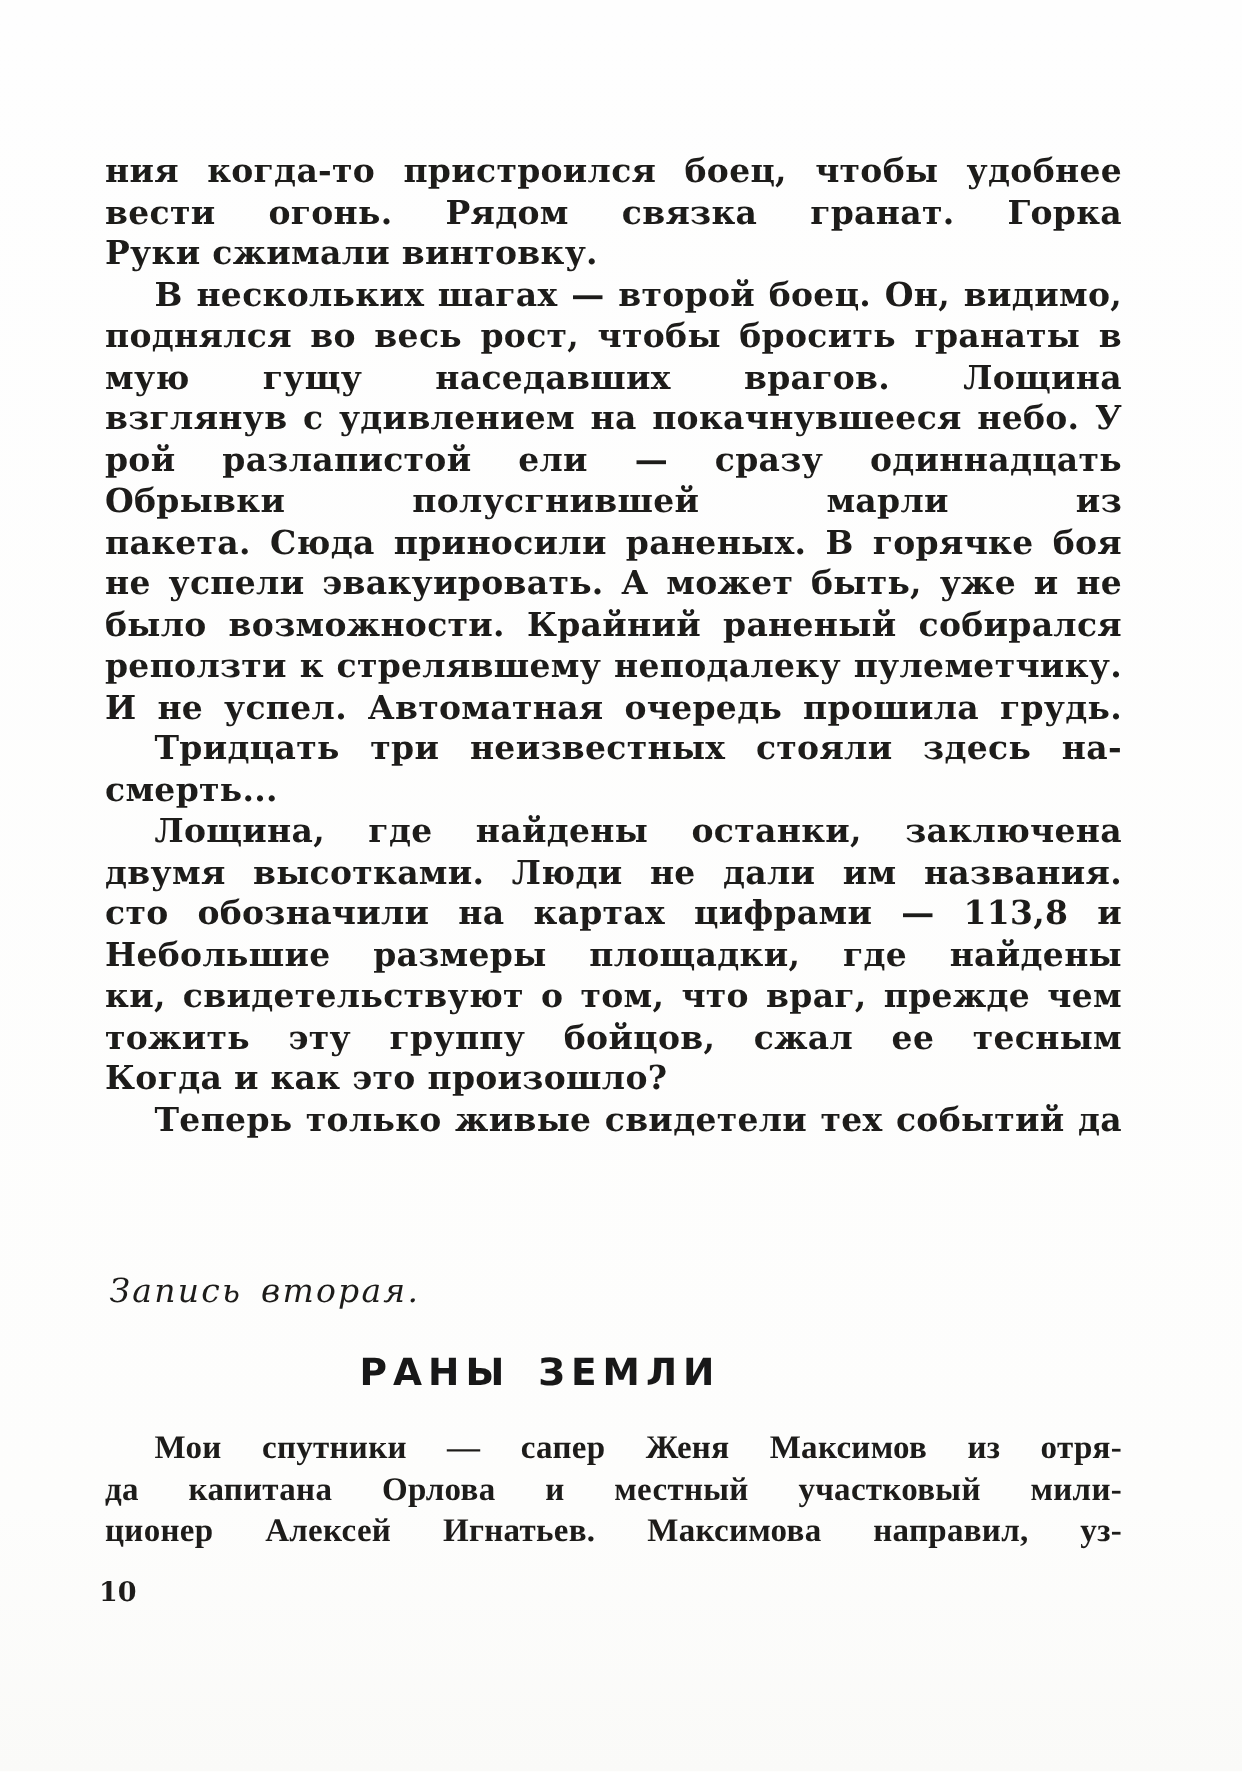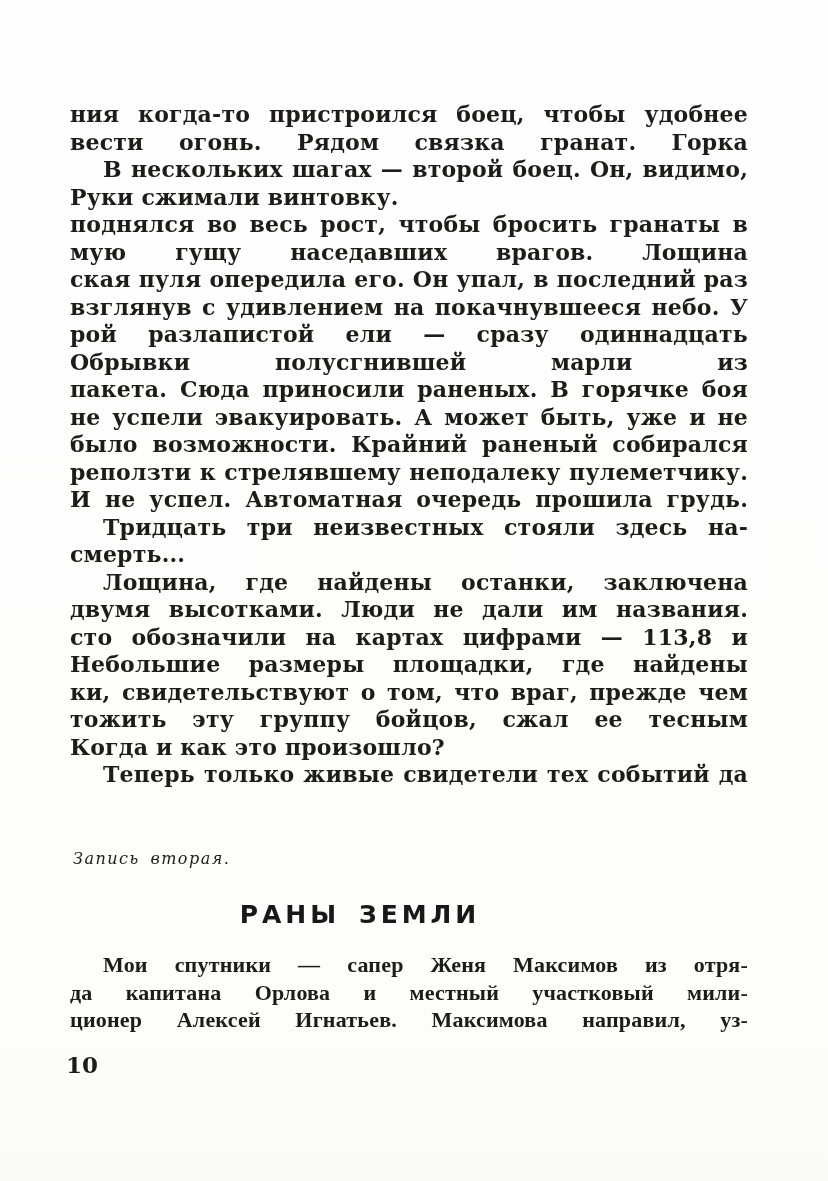--- a/index.html
+++ b/index.html
@@ -39,21 +39,21 @@
     text-align-last: left;
     overflow: hidden;
   }
   .line.fill { text-align-last: justify; }
   .line.indent { text-indent: 33px; }
   .section-note {
     position: absolute;
     left: 73px;
     top: 849px;
     font-style: italic;
-    font-size: 16px;
+    font-size: 22px;
     font-weight: 500;
     letter-spacing: 1.5px;
     word-spacing: 4px;
   }
   .heading {
     position: absolute;
     left: 0;
     top: 900px;
     width: 720px;
     margin: 0;
@@ -62,37 +62,36 @@
     font-weight: bold;
     font-size: 25px;
     letter-spacing: 4px;
     word-spacing: 6px;
     color: #181818;
   }
   .pagenum {
     position: absolute;
     left: 66px;
     top: 1051px;
-    font-size: 23px;
+    font-size: 18px;
     font-weight: 600;
   }
 </style>
 </head>
 <body>
 
 <div class="page">
 
   <div class="body-text">
       <div class="line fill">ния когда-то пристроился боец, чтобы удобнее было</div>
       <div class="line fill">вести огонь. Рядом связка гранат. Горка патронов.</div>
+      <div class="line">Руки сжимали винтовку.</div>
       <div class="line indent fill">В нескольких шагах — второй боец. Он, видимо,</div>
-      <div class="line">Руки сжимали винтовку.</div>
       <div class="line fill">поднялся во весь рост, чтобы бросить гранаты в са-</div>
       <div class="line fill">мую гущу наседавших врагов. Лощина неприятель-</div>
-      <div class="line fill">ская пуля опередила его. Он упал, в последний раз</div>
       <div class="line fill">взглянув с удивлением на покачнувшееся небо. У ста-</div>
       <div class="line fill">рой разлапистой ели — сразу одиннадцать человек.</div>
       <div class="line fill">Обрывки полусгнившей марли из индивидуального</div>
       <div class="line fill">пакета. Сюда приносили раненых. В горячке боя их</div>
       <div class="line fill">не успели эвакуировать. А может быть, уже и не</div>
       <div class="line fill">было возможности. Крайний раненый собирался пе-</div>
       <div class="line fill">реползти к стрелявшему неподалеку пулеметчику.</div>
       <div class="line fill">И не успел. Автоматная очередь прошила грудь.</div>
       <div class="line indent fill">Тридцать три неизвестных стояли здесь на-</div>
       <div class="line">смерть...</div>

